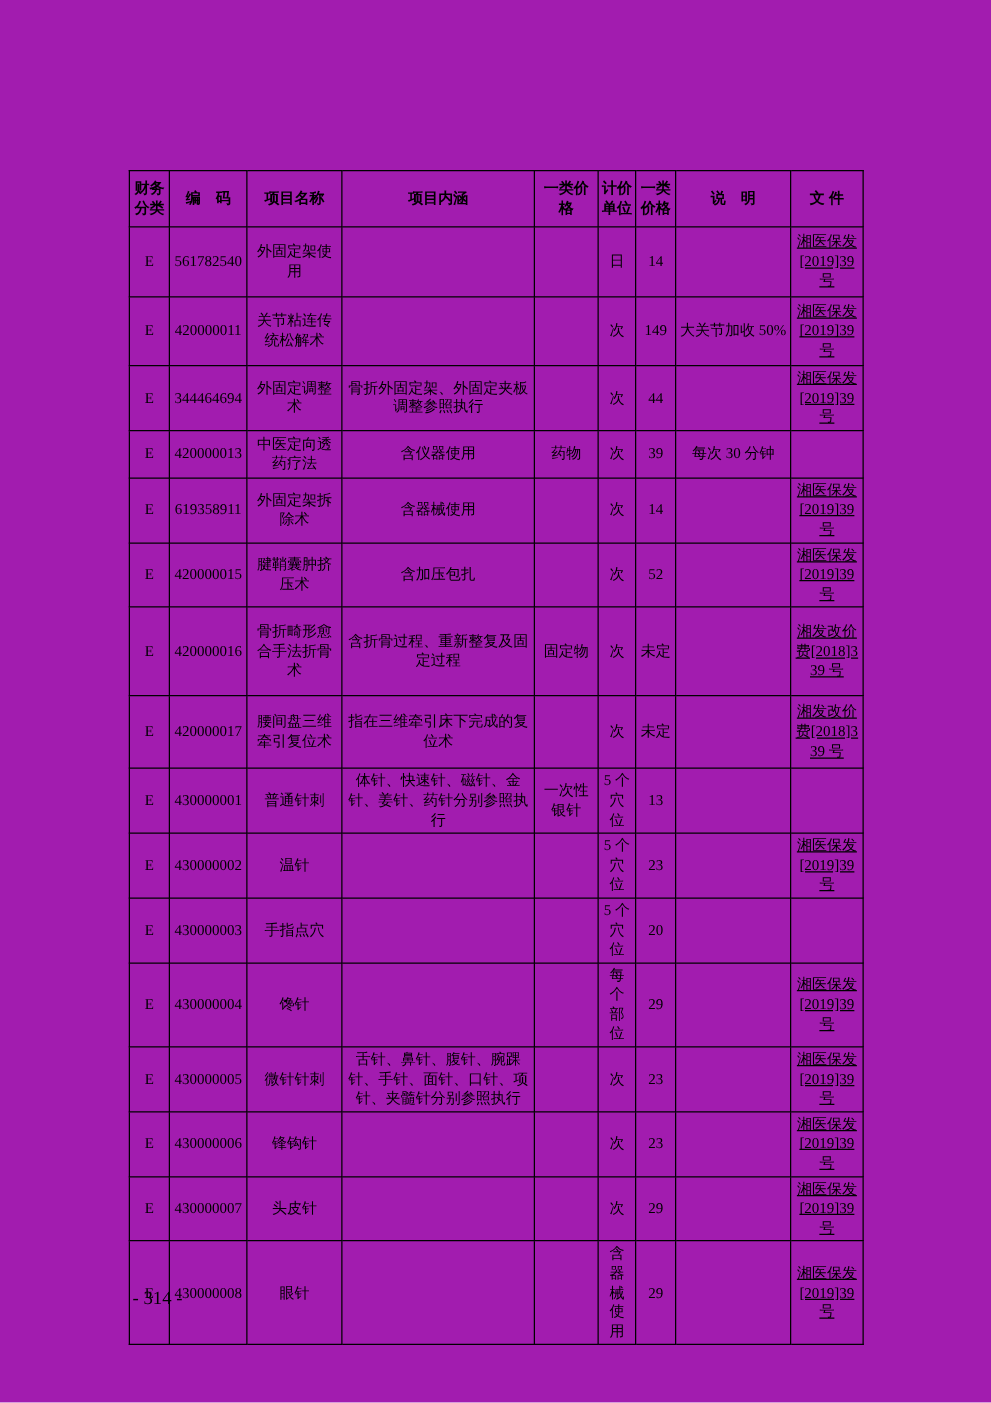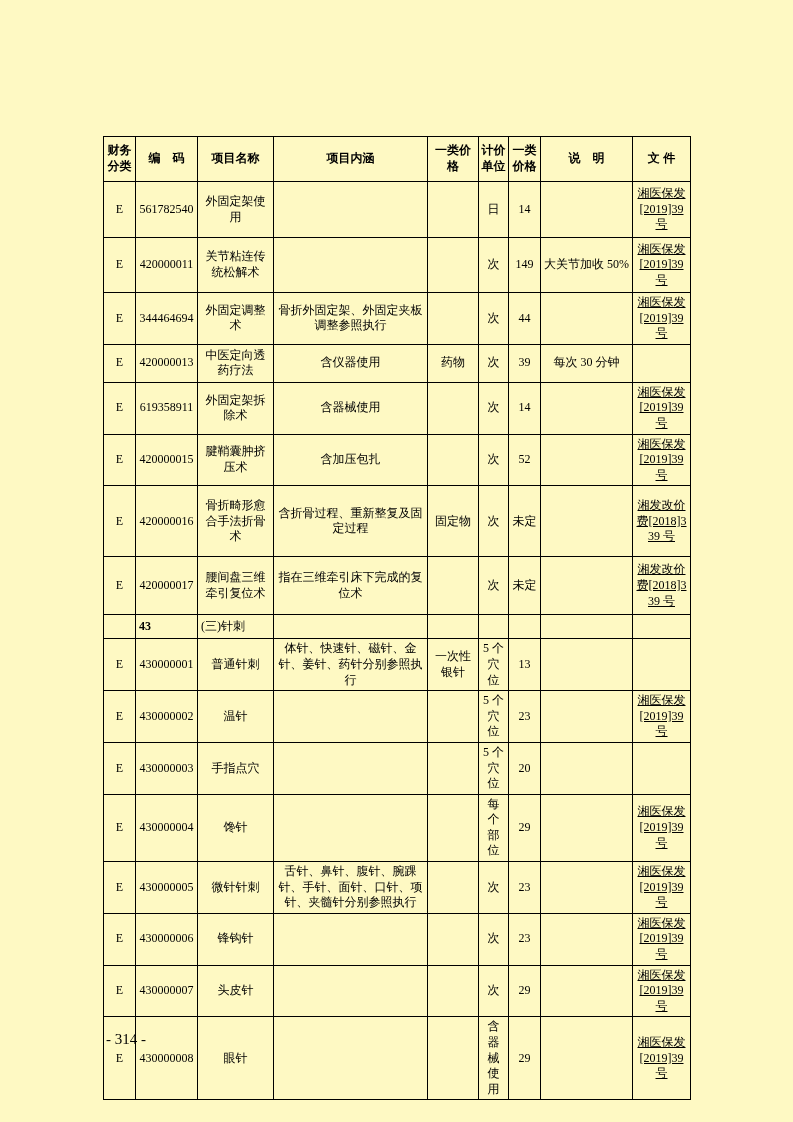--- a/index.html
+++ b/index.html
@@ -4,21 +4,21 @@
 <style>
   html, body {
     margin: 0;
     padding: 0;
     background: #ffffff;
   }
   .doc-page {
     position: relative;
     width: 793px;
     height: 1122px;
-    background: #fef9c3;
+    background: #a21caf;
     font-family: "Liberation Serif", "DejaVu Serif", serif;
     color: #000000;
     overflow: hidden;
   }
   table.fee-table {
     position: absolute;
     left: 103px;
     top: 136px;
     width: 587px;
     border-collapse: collapse;
@@ -203,31 +203,20 @@
       <td data-field="fin">E</td>
       <td data-field="code">420000017</td>
       <td data-field="name" class="al">腰间盘三维牵引复位术</td>
       <td data-field="content" class="al">指在三维牵引床下完成的复位术</td>
       <td data-field="excluded" class="al"></td>
       <td data-field="unit">次</td>
       <td data-field="price">未定</td>
       <td data-field="note" class="al"></td>
       <td data-field="file">湘发改价费[2018]339 号</td>
     </tr>
-        <tr class="section-row">
-      <td data-field="fin"></td>
-      <td data-field="code">43</td>
-      <td data-field="name" class="al">(三)针刺</td>
-      <td data-field="content" class="al"></td>
-      <td data-field="excluded" class="al"></td>
-      <td data-field="unit"></td>
-      <td data-field="price"></td>
-      <td data-field="note" class="al"></td>
-      <td data-field="file"></td>
-    </tr>
         <tr>
       <td data-field="fin">E</td>
       <td data-field="code">430000001</td>
       <td data-field="name" class="al">普通针刺</td>
       <td data-field="content" class="al">体针、快速针、磁针、金针、姜针、药针分别参照执行</td>
       <td data-field="excluded" class="al">一次性银针</td>
       <td data-field="unit">5 个穴位</td>
       <td data-field="price">13</td>
       <td data-field="note" class="al"></td>
       <td data-field="file"></td>

